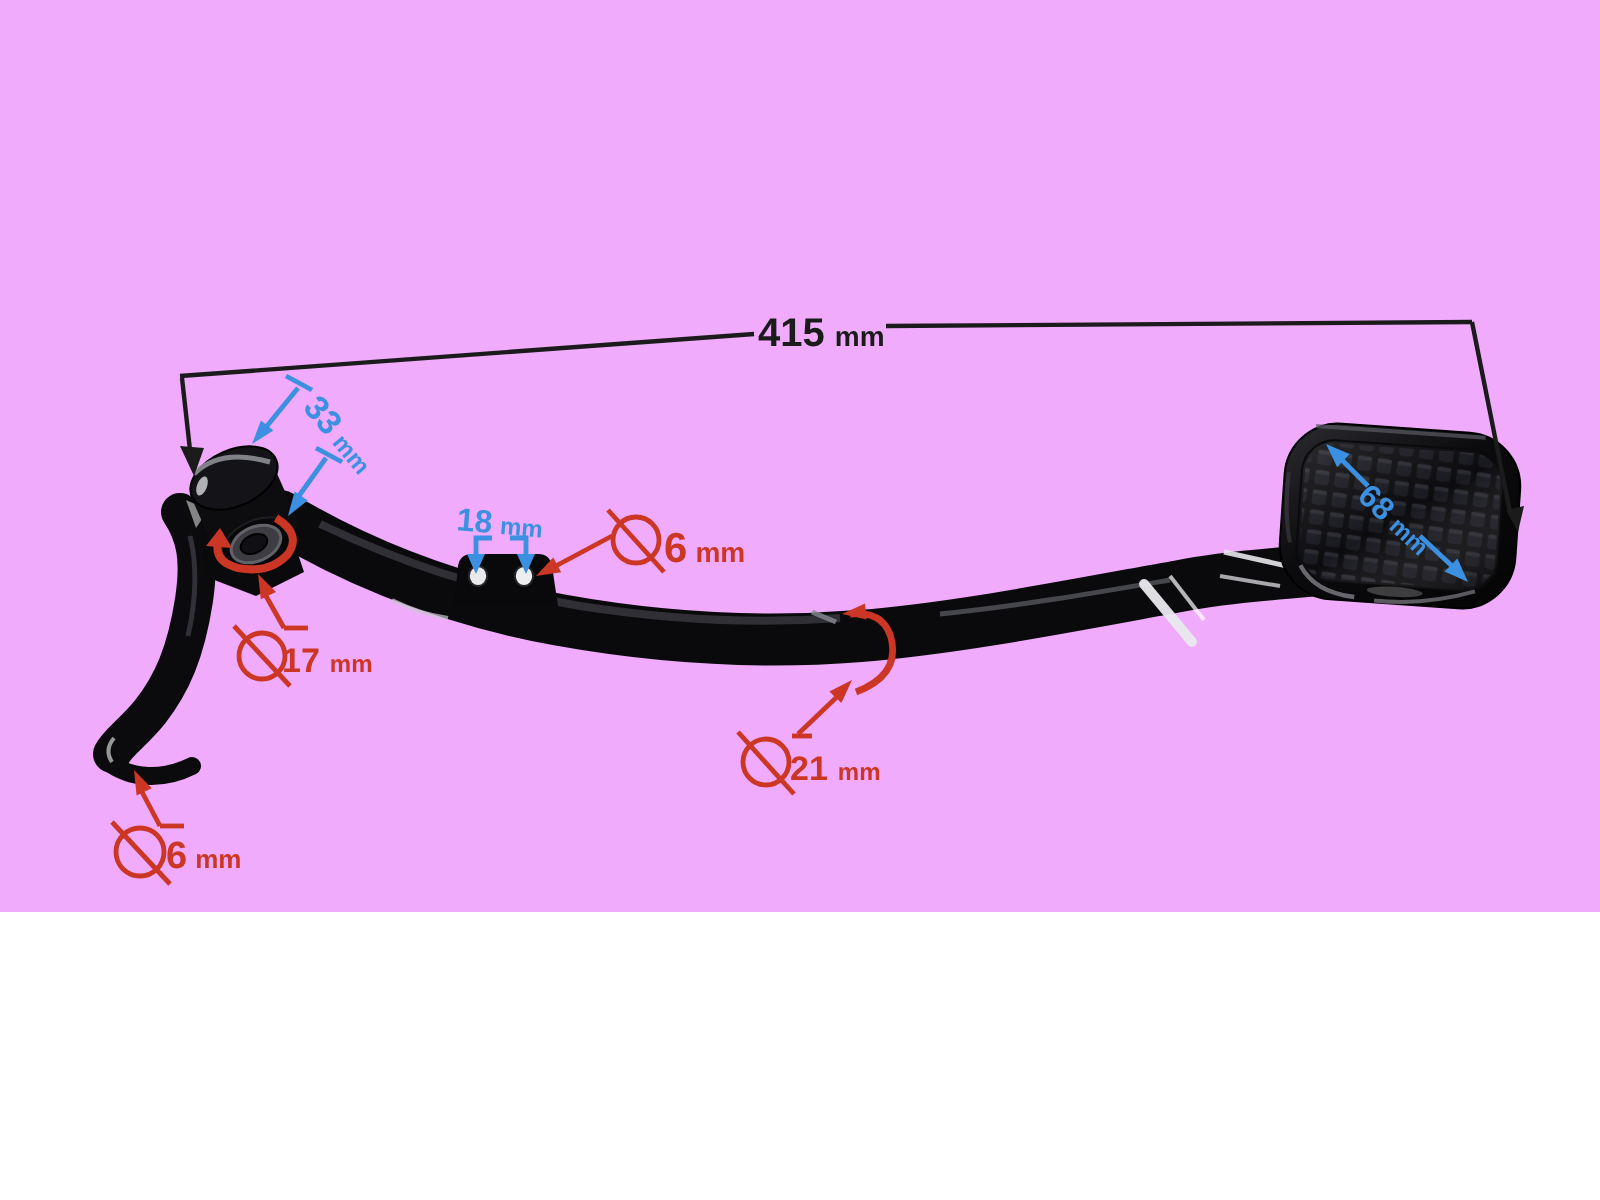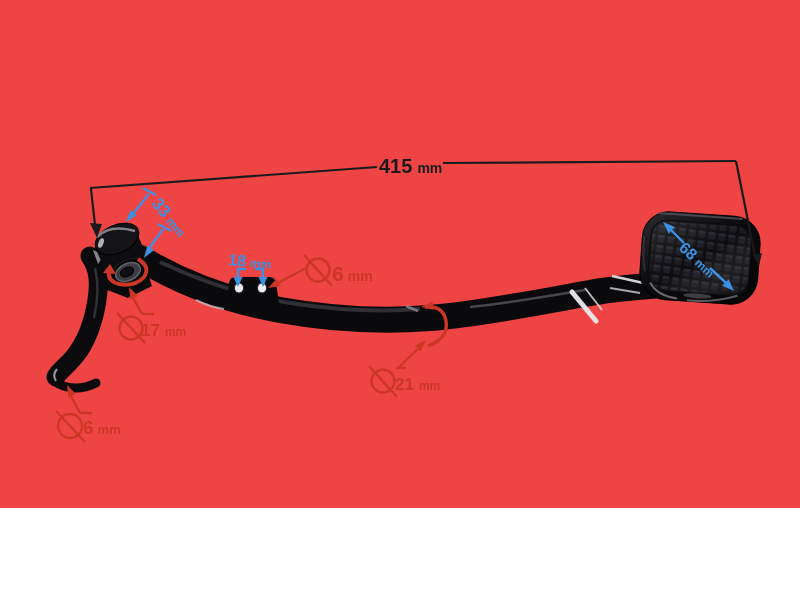--- a/index.html
+++ b/index.html
@@ -1,16 +1,16 @@
 <!DOCTYPE html>
 <html><head>
 <meta charset="utf-8">
 <style>
   html,body{margin:0;padding:0;background:#ffffff;}
-  .stage{position:relative;width:800px;height:508px;background:#ef4444;overflow:hidden;
+  .stage{position:relative;width:800px;height:456px;background:#f0abfc;overflow:hidden;
          font-family:"Liberation Sans",sans-serif;}
   svg{display:block;}
   text{font-family:"Liberation Sans",sans-serif;font-weight:700;}
   .t-black{fill:#1b1b1b;}
   .t-blue{fill:#3b90e2;}
   .t-red{fill:#cc3625;}
   .ln-black{stroke:#1b1b1b;stroke-width:2.2;fill:none;}
   .ln-blue{stroke:#3b90e2;stroke-width:2.4;fill:none;}
   .ln-red{stroke:#cc3625;stroke-width:2.4;fill:none;}
   .ah-black{fill:#1b1b1b;stroke:none;}

